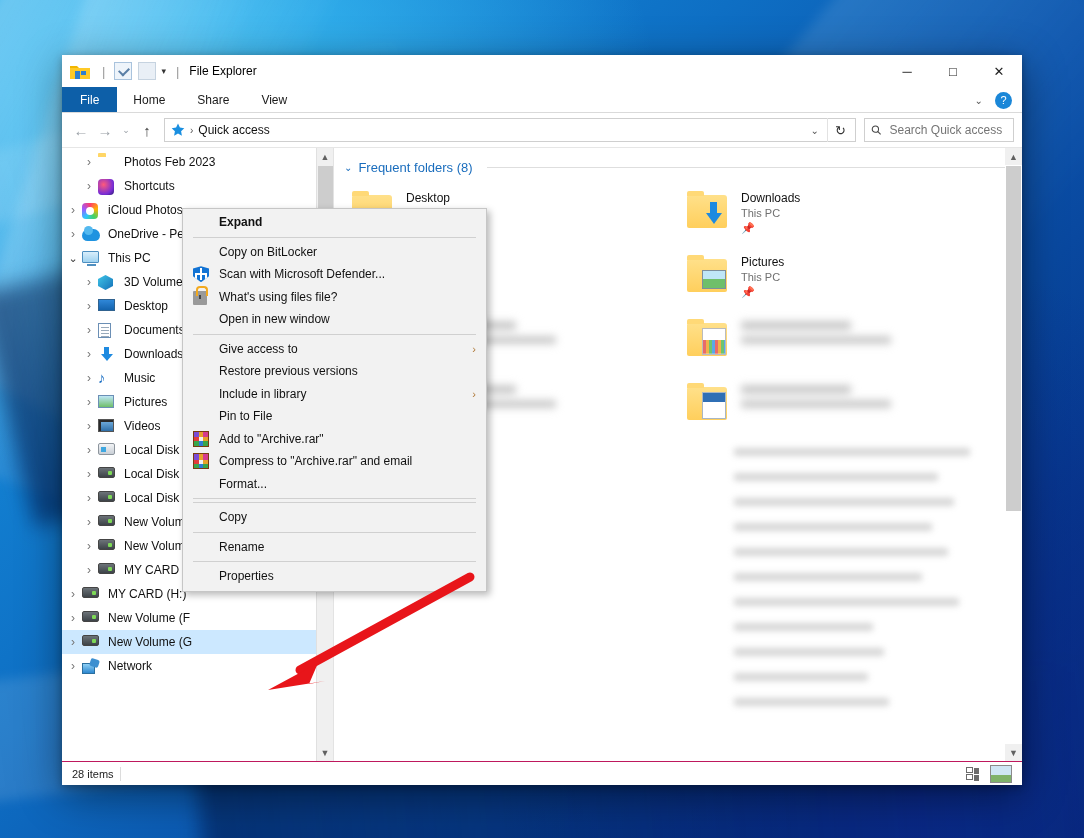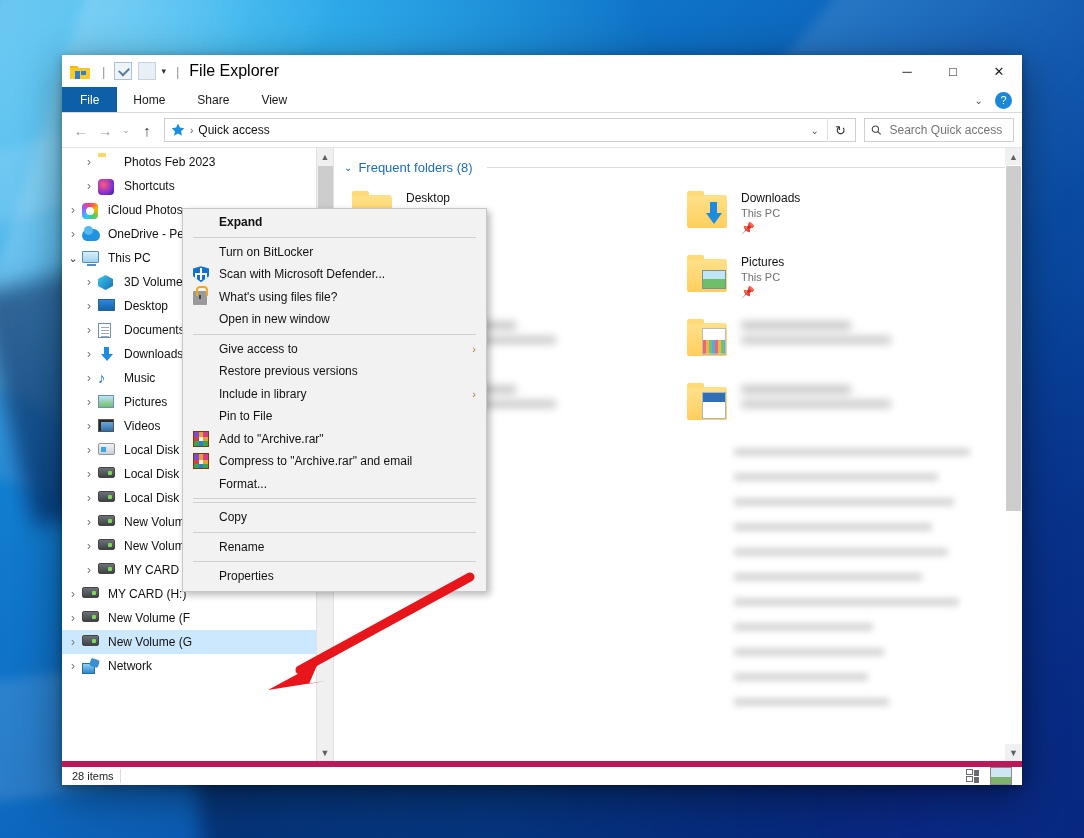--- a/index.html
+++ b/index.html
@@ -60,21 +60,21 @@
     width: 8px; height: 5px; border-left: 2px solid #5a7fa6; border-bottom: 2px solid #5a7fa6;
     transform: rotate(-45deg);
   }
   .qat-new {
     border: 1px solid #c6d3e0; background: #e9eff6;
   }
   .qat-caret {
     font-size: 9px; color: #333; margin: 0 4px 0 2px; line-height: 18px;
   }
   .title-text {
-    font-size: 16px; color: #000; margin-left: 4px;
+    font-size: 12px; color: #000; margin-left: 4px;
   }
   .win-controls {
     position: absolute; right: 0; top: 0; height: 32px; display: flex;
   }
   .win-btn {
     width: 46px; height: 32px; display: flex; align-items: center; justify-content: center;
     font-size: 13px; color: #222;
   }
 
   
@@ -260,21 +260,21 @@
   
   .cscroll {
     position:absolute; right:0; top:0; width:17px; height:100%;
     background:#fff;
   }
   .cscroll .sb-thumb{ background:#cdcdcd; }
 
   
   .statusbar {
     height: 24px; flex: 0 0 24px;
-    border-top: 6px solid #be185d;
+    border-top: 1px solid #be185d;
     display:flex; align-items:center;
     padding: 0 6px; background:#fff;
   }
   .status-txt { font-size: 11px; color:#222; padding: 0 6px 0 4px; border-right: 1px solid #dcdcdc; line-height: 14px;}
   .view-btns { margin-left: auto; display:flex; gap: 4px; padding-right: 4px;}
   .vb { width: 22px; height: 18px; position:relative; }
   .vb.details:before{content:"";position:absolute;left:2px;top:2px;width:5px;height:4px;border:1px solid #6b6b6b;}
   .vb.details:after{content:"";position:absolute;left:2px;top:9px;width:5px;height:4px;border:1px solid #6b6b6b;
     box-shadow: 7px -7px 0 -1px #6b6b6b, 7px -5px 0 -1px #6b6b6b, 7px 0 0 -1px #6b6b6b, 7px 2px 0 -1px #6b6b6b;}
   .vb.thumbs { border:1px solid #8a8a8a; background: linear-gradient(#cfe6f5 55%, #7fb26a 55%); }
@@ -704,21 +704,21 @@
 </div>
 
 <div id="ctxmenu">
     <div class="mi bold">
       <span class="mi-ico"></span>
       <span class="mi-lbl">Expand</span>
     </div>
     <div class="msep"></div>
     <div class="mi">
       <span class="mi-ico"></span>
-      <span class="mi-lbl">Turn on BitLocker</span>
+      <span class="mi-lbl">Copy on BitLocker</span>
     </div>
     <div class="mi">
       <span class="mi-ico">
         <span class="ic-defender" style="position: absolute; left: 2px; top: 0px;">
           <span class="ic-defender-bar"></span>
         </span>
       </span>
       <span class="mi-lbl">Scan with Microsoft Defender...</span>
     </div>
     <div class="mi">

